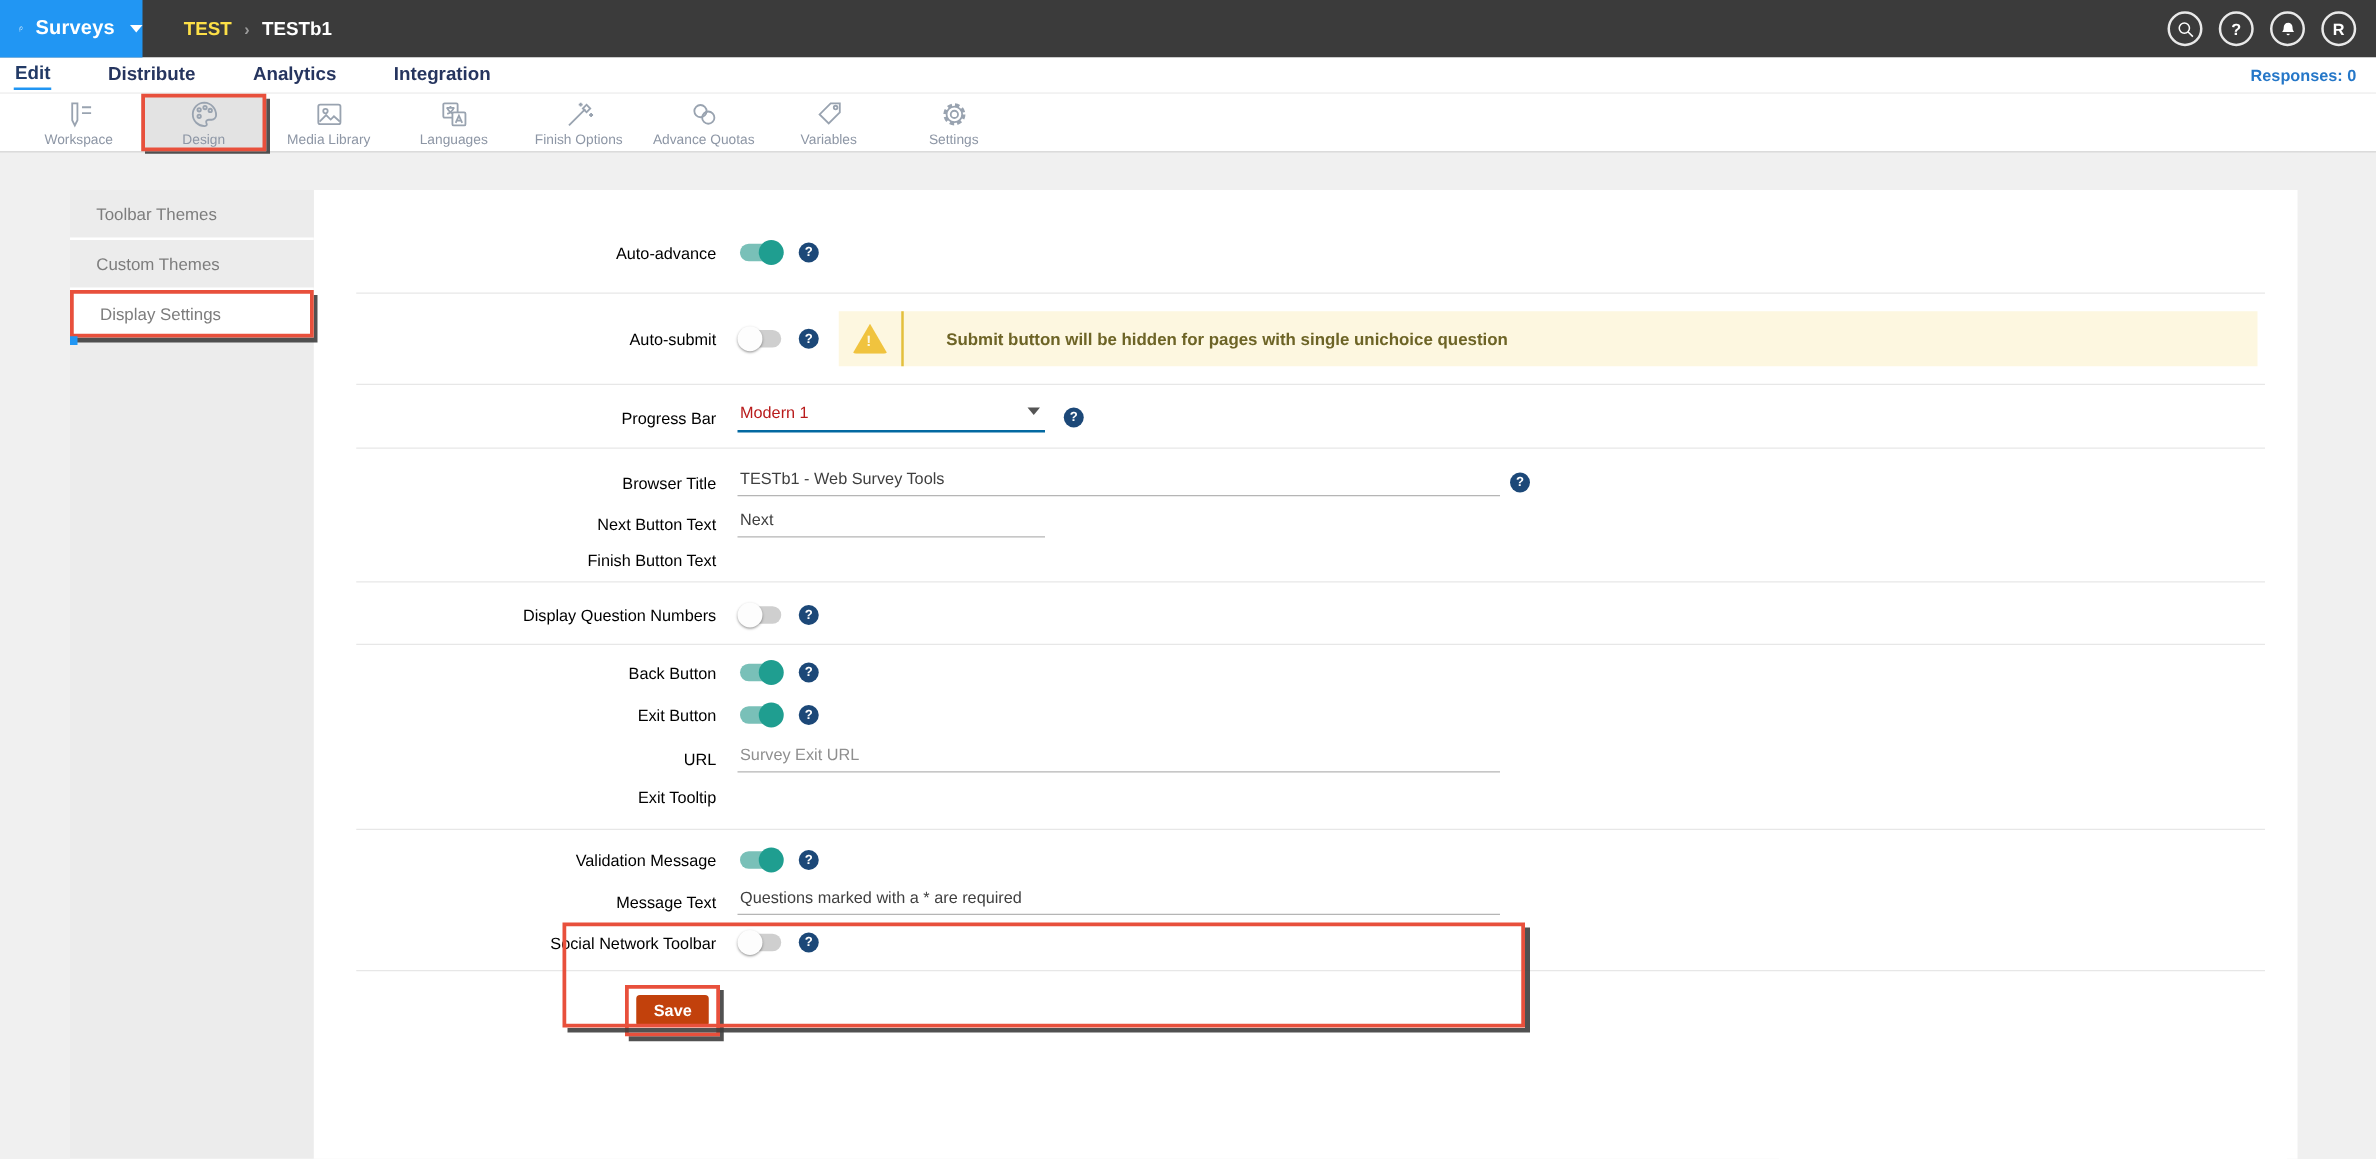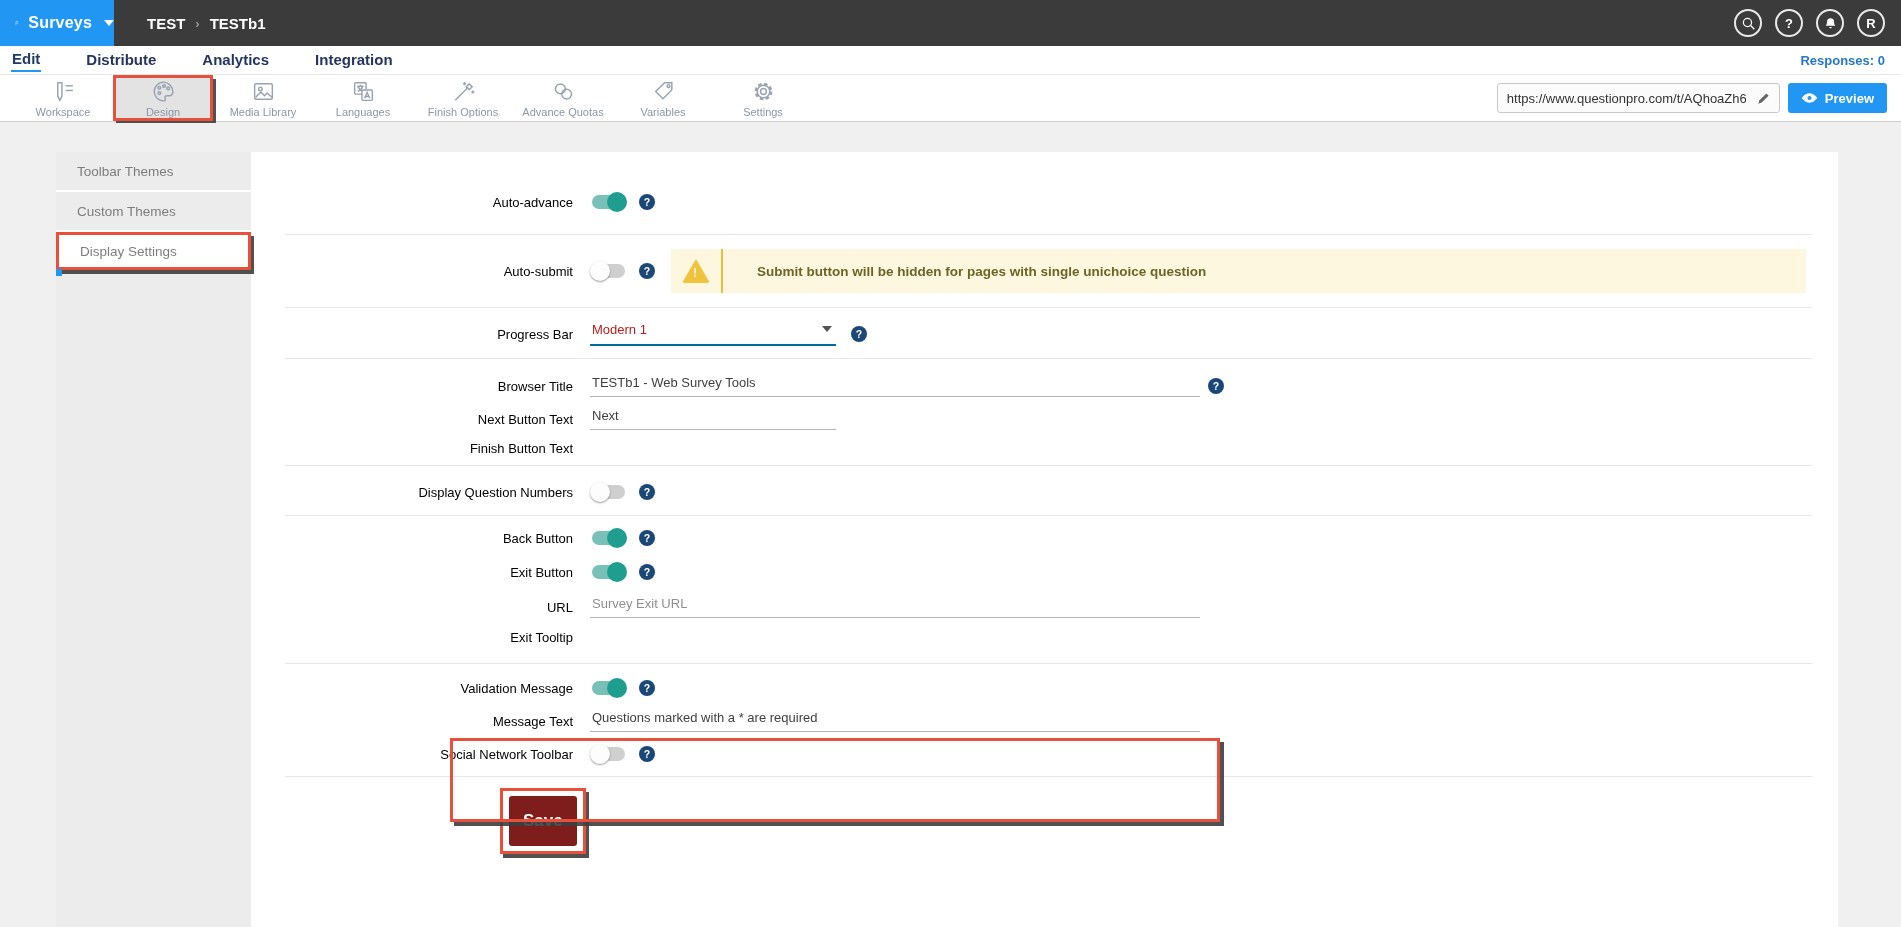--- a/index.html
+++ b/index.html
@@ -6,21 +6,21 @@
   html,body { width:1901px; height:927px; }
   body { font-family:"Liberation Sans", sans-serif; background:#f0f0f0; overflow:hidden; }
   .page { position:relative; width:1901px; height:927px; }
 
   
   .topbar { display:flex; height:46px; background:#3b3b3b; }
   .brand { display:flex; align-items:center; gap:10px; width:114px; background:#2196f3; color:#fff; padding-left:15px; cursor:pointer; }
   .brand-label { font-size:16px; font-weight:bold; letter-spacing:.2px; }
   .brand-caret { width:0; height:0; border-left:5px solid transparent; border-right:5px solid transparent; border-top:6px solid #fff; margin-left:2px; }
   .breadcrumb { display:flex; align-items:center; gap:10px; padding-left:33px; font-size:15px; font-weight:bold; }
-  .crumb-parent { color:#ffffff; cursor:pointer; }
+  .crumb-parent { color:#fde047; cursor:pointer; }
   .crumb-sep { color:#9a9a9a; font-size:13px; }
   .crumb-current { color:#ffffff; }
   .topbar-right { margin-left:auto; display:flex; align-items:center; gap:13px; padding-right:16px; }
   .circle-btn { width:28px; height:28px; border:2px solid #e9e9e9; border-radius:50%; color:#fff; display:flex; align-items:center; justify-content:center; font-size:13px; font-weight:bold; cursor:pointer; }
 
   
   .navrow { display:flex; align-items:center; height:29px; background:#fff; border-bottom:1px solid #e9e9e9; padding:0 16px 0 11px; }
   .nav-tab { font-size:15px; font-weight:bold; color:#26355f; margin-right:44px; padding:2px 1px 3px; cursor:pointer; }
   .nav-tab.active { color:#223a66; border-bottom:2px solid #2196f3; }
   .responses { margin-left:auto; font-size:13px; font-weight:bold; color:#2577c8; }
@@ -87,21 +87,21 @@
   .g6 { padding:12px 0 18px; }
   .g7 { padding:14px 0 12px; }
   .g8 { padding:11px 0 0; border-bottom:none; }
   .rowgap-sm { margin-bottom:14px; }
   .rowgap-md { margin-bottom:12px; }
   .rowgap-in { margin-bottom:11px; }
 
   .red-overlay { position:absolute; left:394px; top:586px; width:770px; height:84px; border:3px solid #e8503c; box-shadow:4px 4px 0 rgba(62,62,62,.9); pointer-events:none; }
 
   .save-wrap { display:inline-block; border:3px solid #e8503c; box-shadow:3px 4px 0 rgba(62,62,62,.9); padding:5px 6px; margin-left:215px; background:#fff; }
-  .btn-save { background:#7f1d1d; color:#fff; font-size:17px; font-weight:bold; border:none; border-radius:3px; padding:15px 14px; cursor:pointer; font-family:"Liberation Sans", sans-serif; }
+  .btn-save { background:#c2410c; color:#fff; font-size:13px; font-weight:bold; border:none; border-radius:3px; padding:5px 14px; cursor:pointer; font-family:"Liberation Sans", sans-serif; }
 
   svg.icon24 { width:25px; height:25px; }
   .hdr-ic { stroke:#fff; fill:none; stroke-width:1.8; }
 </style>
 </head>
 <body>
 
 <div class="page">
 
   <div class="topbar">
@@ -223,37 +223,20 @@
       <div class="tool-item">
         <svg class="icon24" viewBox="0 0 24 24">
           <circle cx="12" cy="12" r="7.2" stroke-width="2.6" stroke-dasharray="3.4 2.3"></circle>
           <circle cx="12" cy="12" r="6"></circle>
             <circle cx="12" cy="12" r="2.8"></circle>
         </svg>
         <span class="tool-label">Settings</span>
       </div>
     </div>
 
-    <div class="toolbar-right">
-      <div class="url-box">
-        <span class="url-text">https://www.questionpro.com/t/AQhoaZh6</span>
-        <span class="url-edit">
-          <svg width="15" height="15" viewBox="0 0 20 20">
-            <path d="M3 17l1.6-4.6L13.8 3.2l3 3L7.6 15.4 3 17z" fill="#666"></path>
-          </svg>
-        </span>
-      </div>
-      <div class="btn-preview">
-        <svg width="17" height="12" viewBox="0 0 20 14">
-          <path d="M1 7s3.6-5.5 9-5.5S19 7 19 7s-3.6 5.5-9 5.5S1 7 1 7z" fill="#fff"></path>
-          <circle cx="10" cy="7" r="2.4" fill="#2196f3"></circle>
-        </svg>
-        <span>Preview</span>
-      </div>
-    </div>
   </div>
 
   <div class="content-bg"></div>
 
   <div class="panel">
 
     <div class="sidebar">
       <div class="side-item">Toolbar Themes</div>
       <div class="side-item">Custom Themes</div>
       <div class="side-item selected">Display Settings</div>

